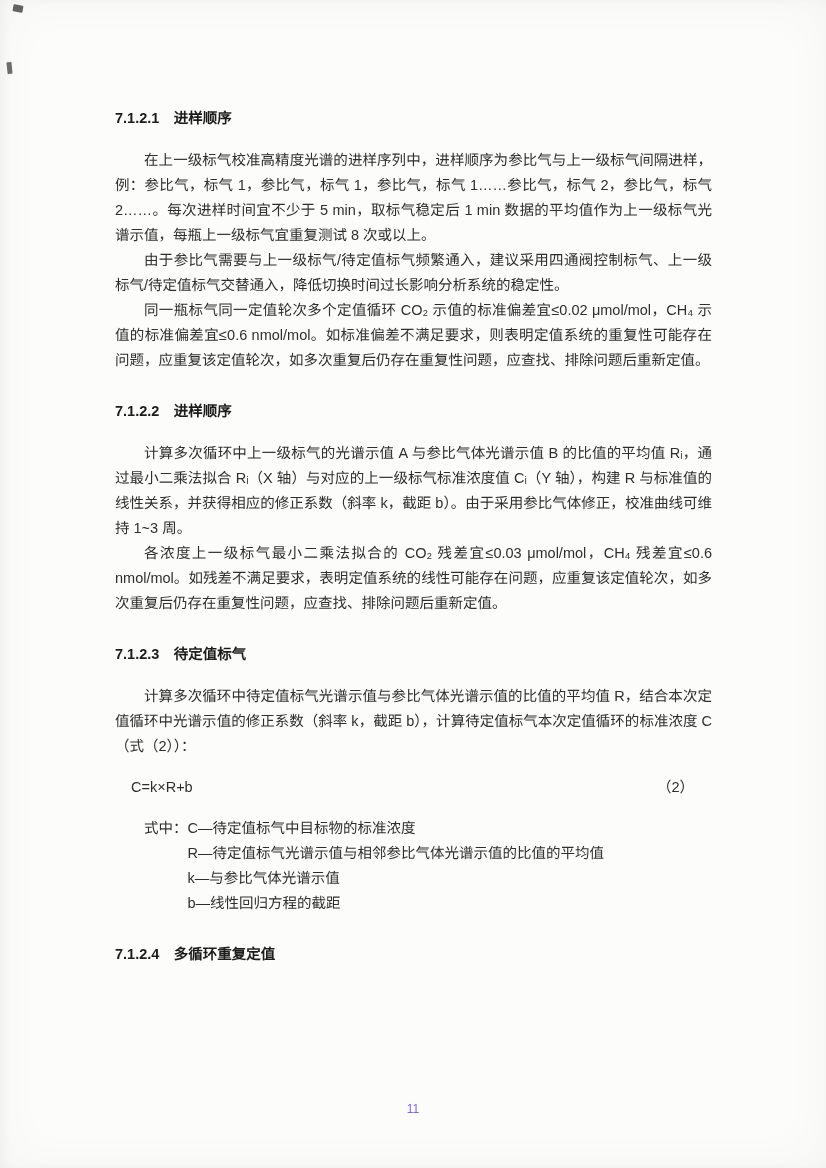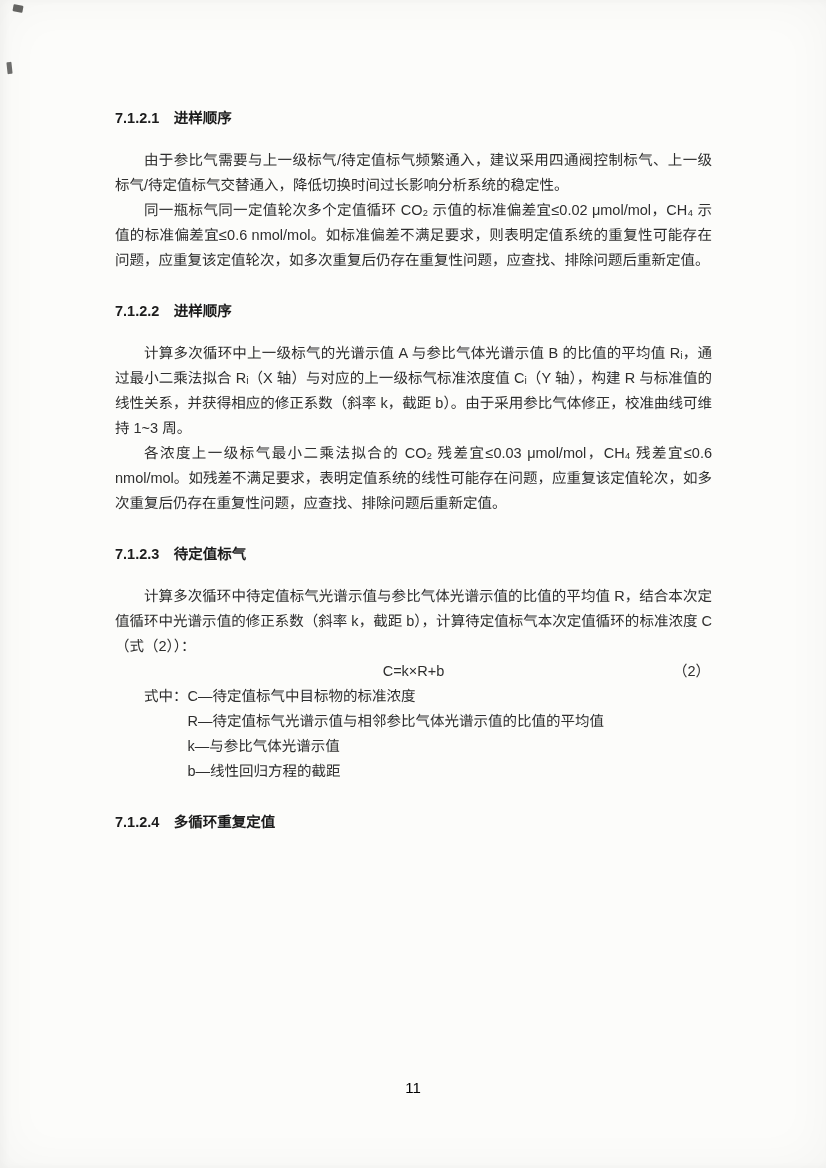--- a/index.html
+++ b/index.html
@@ -33,43 +33,43 @@
     line-height: 25px;
     margin: 26px 0 17px 0;
   }
   .heading.first { margin-top: 0; }
   .body {
     margin: 0;
     text-indent: 2em;
   }
   .equation-row {
     position: relative;
-    margin: 0;
-    text-align: center;
+    margin: 16px;
+    text-align: left;
     line-height: 25px;
   }
   .equation-number {
     position: absolute;
     right: 2px;
     top: 0;
   }
   .where-line {
     margin: 0;
     line-height: 25px;
   }
   .where-first { margin-left: 2em; }
   .where-rest { margin-left: 5em; }
   .page-number {
     position: absolute;
-    bottom: 72px;
+    bottom: 52px;
     left: 0;
     right: 0;
     text-align: center;
-    font-size: 15px;
-    color: #000000;
+    font-size: 12px;
+    color: #8b5cf6;
   }
   
   .artifact { position: absolute; background: #4a4a48; }
   .artifact-1 {
     left: 13px; top: 5px;
     width: 10px; height: 7px;
     border-radius: 1px;
     transform: rotate(10deg);
     opacity: 0.85;
   }
@@ -85,20 +85,21 @@
 <body>
 
 <div class="page">
 
   <div class="artifact artifact-1"></div>
   <div class="artifact artifact-2"></div>
 
   <main class="content">
 
     <h3 class="heading first">7.1.2.1　进样顺序</h3>
+    <p class="body">在上一级标气校准高精度光谱的进样序列中，进样顺序为参比气与上一级标气间隔进样，例：参比气，标气 1，参比气，标气 1，参比气，标气 1……参比气，标气 2，参比气，标气 2……。每次进样时间宜不少于 5 min，取标气稳定后 1 min 数据的平均值作为上一级标气光谱示值，每瓶上一级标气宜重复测试 8 次或以上。</p>
     <p class="body">由于参比气需要与上一级标气/待定值标气频繁通入，建议采用四通阀控制标气、上一级标气/待定值标气交替通入，降低切换时间过长影响分析系统的稳定性。</p>
     <p class="body">同一瓶标气同一定值轮次多个定值循环 CO₂ 示值的标准偏差宜≤0.02 μmol/mol，CH₄ 示值的标准偏差宜≤0.6 nmol/mol。如标准偏差不满足要求，则表明定值系统的重复性可能存在问题，应重复该定值轮次，如多次重复后仍存在重复性问题，应查找、排除问题后重新定值。</p>
 
     <h3 class="heading">7.1.2.2　进样顺序</h3>
     <p class="body">计算多次循环中上一级标气的光谱示值 A 与参比气体光谱示值 B 的比值的平均值 Rᵢ，通过最小二乘法拟合 Rᵢ（X 轴）与对应的上一级标气标准浓度值 Cᵢ（Y 轴），构建 R 与标准值的线性关系，并获得相应的修正系数（斜率 k，截距 b）。由于采用参比气体修正，校准曲线可维持 1~3 周。</p>
     <p class="body">各浓度上一级标气最小二乘法拟合的 CO₂ 残差宜≤0.03 μmol/mol，CH₄ 残差宜≤0.6 nmol/mol。如残差不满足要求，表明定值系统的线性可能存在问题，应重复该定值轮次，如多次重复后仍存在重复性问题，应查找、排除问题后重新定值。</p>
 
     <h3 class="heading">7.1.2.3　待定值标气</h3>
     <p class="body">计算多次循环中待定值标气光谱示值与参比气体光谱示值的比值的平均值 R，结合本次定值循环中光谱示值的修正系数（斜率 k，截距 b），计算待定值标气本次定值循环的标准浓度 C（式（2））：</p>
 

